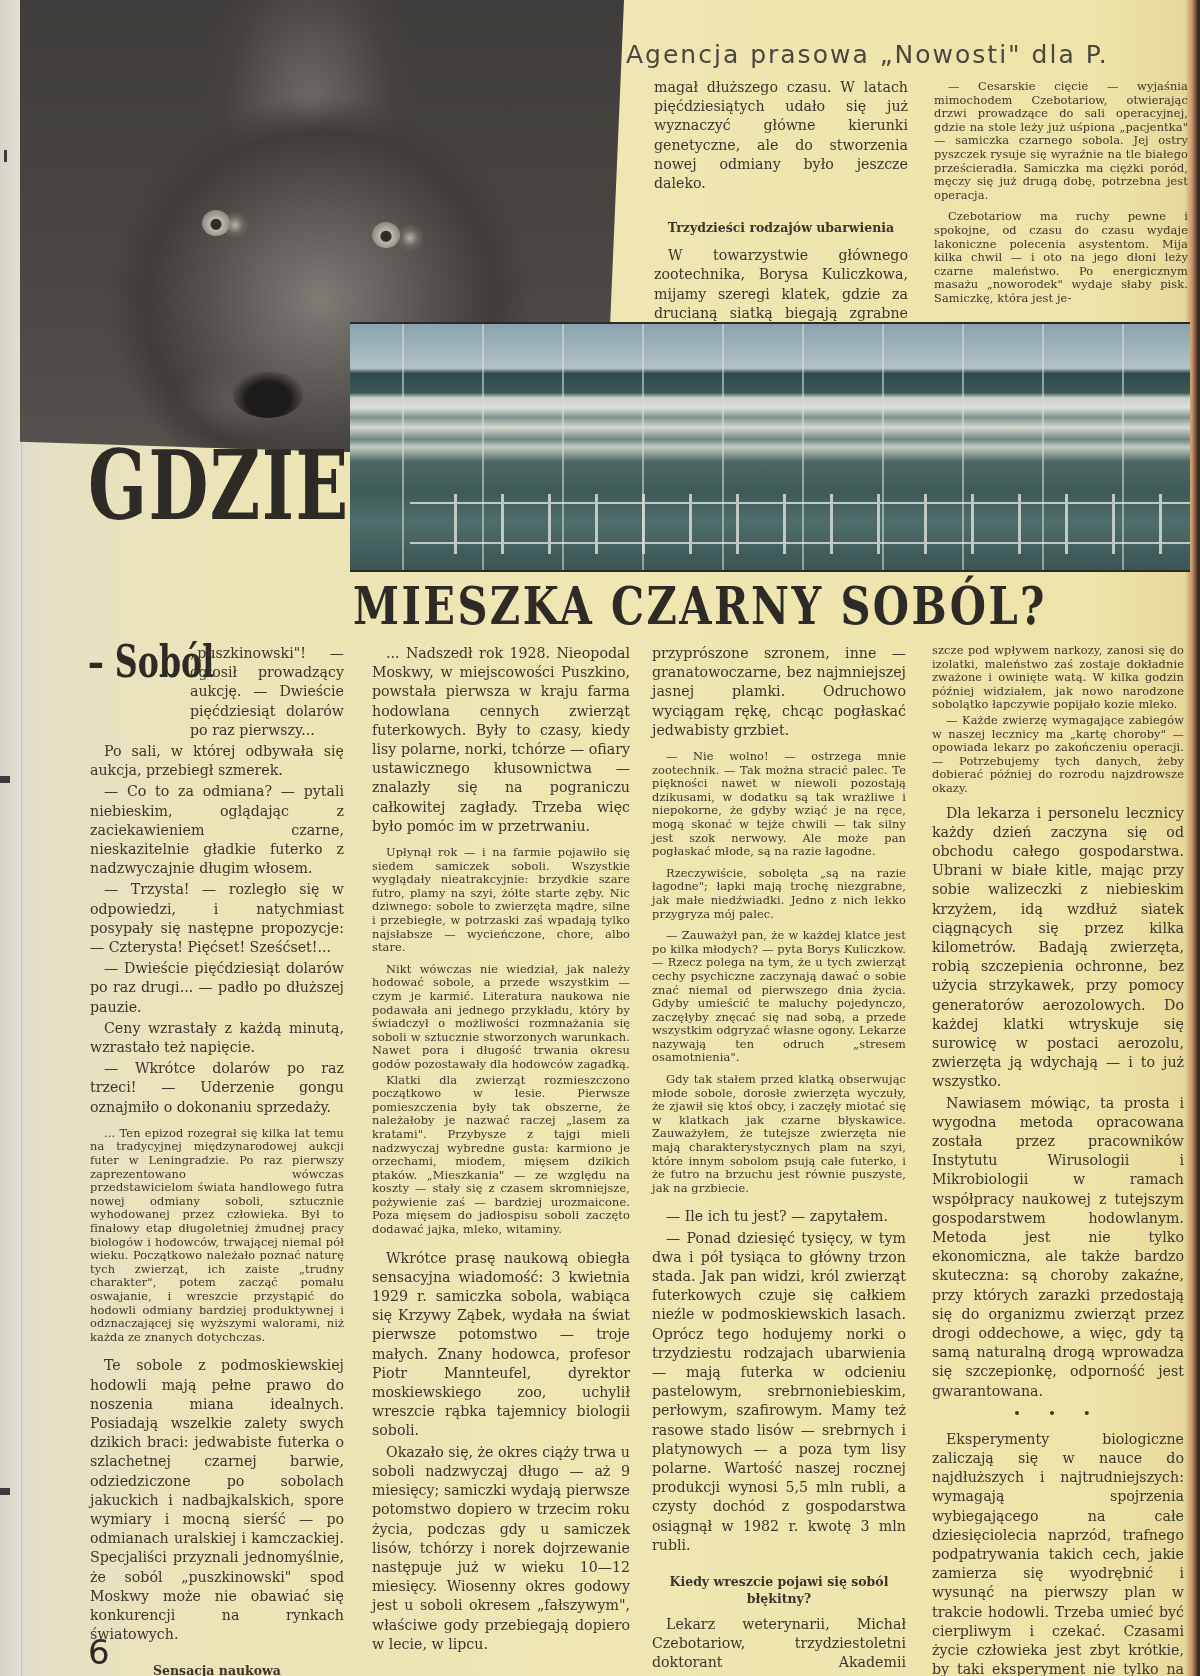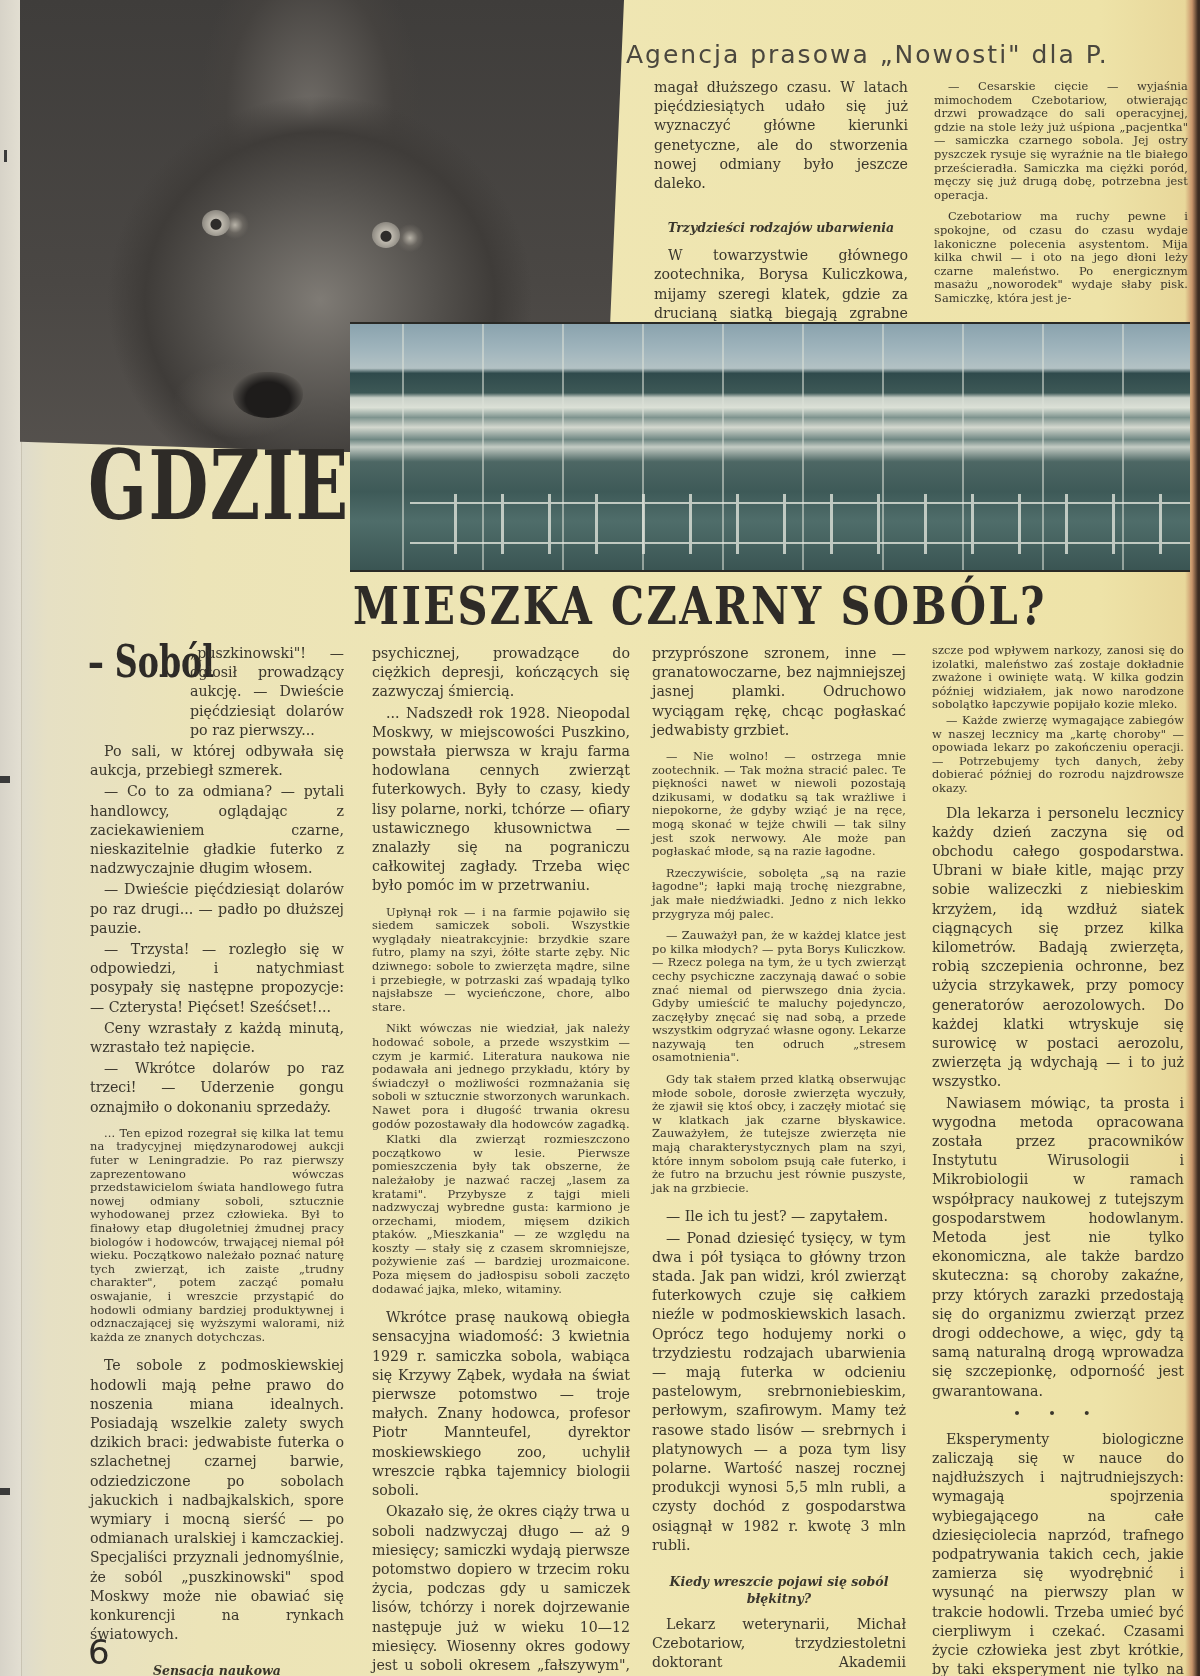--- a/index.html
+++ b/index.html
@@ -45,21 +45,21 @@
     font-family: "DejaVu Sans", "Liberation Sans", sans-serif;
     font-size: 25px; letter-spacing: 2px; color: #4a473e;
     white-space: nowrap; overflow: hidden;
   }
 
   .col { position: absolute; text-align: justify; hyphens: manual; }
   .col p { margin: 2px; }
   .lg { font-size: 14.2px; line-height: 19.2px; }
   .sm { font-size: 11.4px; line-height: 13.6px; font-weight: normal; letter-spacing: .1px; }
   .ind { text-indent: 14px; }
-  .subhead { font-weight: bold; font-size: 12.5px; text-align: center; line-height: 17px; font-style: italic; }
+  .subhead { font-weight: bold; font-size: 12.5px; text-align: center; line-height: 17px; }
   .gap { height: 8px; }
 
   
   .farm-photo {
     position: absolute; left: 350px; top: 322px; width: 840px; height: 250px;
     border-top: 2px solid #2a2a26; border-bottom: 2px solid #2a2a26;
     background:
       repeating-linear-gradient(90deg, transparent 0 52px, rgba(220,225,215,.55) 52px 54px, transparent 54px 80px),
       linear-gradient(180deg,
         #8aa3ae 0%, #9fb4bc 10%, #b3c2c4 18%,
@@ -139,37 +139,36 @@
 </div>
 <div style="position:absolute;left:350px;top:320px;width:240px;height:158px;background:transparent"></div>
 
 <div class="title-gdzie">GDZIE</div>
 <div class="title-main">MIESZKA CZARNY SOBÓL?</div>
 
 <div class="dropcap">– Soból</div>
 <div class="col" style="left:88px;top:642px;width:258px">
   <p class="lg" style="padding-left:100px;font-weight:normal"><span>„puszkinowski"! — ogłosił prowadzący aukcję. — Dwieście pięćdziesiąt dolarów po raz pierwszy...</span></p>
   <p class="lg ind">Po sali, w której odbywała się aukcja, przebiegł szmerek.</p>
-  <p class="lg ind">— Co to za odmiana? — pytali handlowcy, oglądając z zaciekawieniem czarne, nieskazitelnie gładkie futerko z nadzwyczajnie długim włosem.</p>
+  <p class="lg ind">— Co to za odmiana? — pytali niebieskim, oglądając z zaciekawieniem czarne, nieskazitelnie gładkie futerko z nadzwyczajnie długim włosem.</p>
+  <p class="lg ind">— Trzysta! — rozległo się w odpowiedzi, i natychmiast posypały się następne propozycje: — Czterysta! Pięćset! Sześćset!...</p>
   <p class="lg ind">— Dwieście pięćdziesiąt dolarów po raz drugi... — padło po dłuższej pauzie.</p>
-  <p class="lg ind">— Trzysta! — rozległo się w odpowiedzi, i natychmiast posypały się następne propozycje: — Czterysta! Pięćset! Sześćset!...</p>
   <p class="lg ind">Ceny wzrastały z każdą minutą, wzrastało też napięcie.</p>
   <p class="lg ind">— Wkrótce dolarów po raz trzeci! — Uderzenie gongu oznajmiło o dokonaniu sprzedaży.</p>
   <div style="height:6px"></div>
   <p class="sm ind">... Ten epizod rozegrał się kilka lat temu na tradycyjnej międzynarodowej aukcji futer w Leningradzie. Po raz pierwszy zaprezentowano wówczas przedstawicielom świata handlowego futra nowej odmiany soboli, sztucznie wyhodowanej przez człowieka. Był to finałowy etap długoletniej żmudnej pracy biologów i hodowców, trwającej niemal pół wieku. Początkowo należało poznać naturę tych zwierząt, ich zaiste „trudny charakter", potem zacząć pomału oswajanie, i wreszcie przystąpić do hodowli odmiany bardziej produktywnej i odznaczającej się wyższymi walorami, niż każda ze znanych dotychczas.</p>
   <div class="gap"></div>
   <p class="lg ind">Te sobole z podmoskiewskiej hodowli mają pełne prawo do noszenia miana idealnych. Posiadają wszelkie zalety swych dzikich braci: jedwabiste futerka o szlachetnej czarnej barwie, odziedziczone po sobolach jakuckich i nadbajkalskich, spore wymiary i mocną sierść — po odmianach uralskiej i kamczackiej. Specjaliści przyznali jednomyślnie, że soból „puszkinowski" spod Moskwy może nie obawiać się konkurencji na rynkach światowych.</p>
   <div style="height:14px"></div>
   <p class="subhead">Sensacja naukowa</p>
   <div style="height:6px"></div>
   <p class="lg ind">Nie rozmnażają się w niewoli — ta kategoryczna opinia o sobolach obowiązywała przez wiele stuleci. Jeszcze w XVI w. kupcy syberyjscy próbowali oswajać te przebiegłe, inteligentne, drapieżne zwierzątka, ale nie powiodła się żadna z prób. Wrażliwe zwierzęta nie przyjmowały pokarmu z rąk człowieka, następowało u nich gwałtowne zachwianie równowagi</p>
 </div>
 
 <div class="col" style="left:370px;top:642px;width:262px">
-  <p class="lg">psychicznej, prowadzące do ciężkich depresji, kończących się zazwyczaj śmiercią.</p>
   <p class="lg ind">... Nadszedł rok 1928. Nieopodal Moskwy, w miejscowości Puszkino, powstała pierwsza w kraju farma hodowlana cennych zwierząt futerkowych. Były to czasy, kiedy lisy polarne, norki, tchórze — ofiary ustawicznego kłusownictwa — znalazły się na pograniczu całkowitej zagłady. Trzeba więc było pomóc im w przetrwaniu.</p>
   <div style="height:6px"></div>
   <p class="sm ind">Upłynął rok — i na farmie pojawiło się siedem samiczek soboli. Wszystkie wyglądały nieatrakcyjnie: brzydkie szare futro, plamy na szyi, żółte starte zęby. Nic dziwnego: sobole to zwierzęta mądre, silne i przebiegłe, w potrzaski zaś wpadają tylko najsłabsze — wycieńczone, chore, albo stare.</p>
   <div style="height:4px"></div>
   <p class="sm ind">Nikt wówczas nie wiedział, jak należy hodować sobole, a przede wszystkim — czym je karmić. Literatura naukowa nie podawała ani jednego przykładu, który by świadczył o możliwości rozmnażania się soboli w sztucznie stworzonych warunkach. Nawet pora i długość trwania okresu godów pozostawały dla hodowców zagadką.</p>
   <p class="sm ind">Klatki dla zwierząt rozmieszczono początkowo w lesie. Pierwsze pomieszczenia były tak obszerne, że należałoby je nazwać raczej „lasem za kratami". Przybysze z tajgi mieli nadzwyczaj wybredne gusta: karmiono je orzechami, miodem, mięsem dzikich ptaków. „Mieszkania" — ze względu na koszty — stały się z czasem skromniejsze, pożywienie zaś — bardziej urozmaicone. Poza mięsem do jadłospisu soboli zaczęto dodawać jajka, mleko, witaminy.</p>
   <div class="gap"></div>
   <p class="lg ind">Wkrótce prasę naukową obiegła sensacyjna wiadomość: 3 kwietnia 1929 r. samiczka sobola, wabiąca się Krzywy Ząbek, wydała na świat pierwsze potomstwo — troje małych. Znany hodowca, profesor Piotr Mannteufel, dyrektor moskiewskiego zoo, uchylił wreszcie rąbka tajemnicy biologii soboli.</p>
   <p class="lg ind">Okazało się, że okres ciąży trwa u soboli nadzwyczaj długo — aż 9 miesięcy; samiczki wydają pierwsze potomstwo dopiero w trzecim roku życia, podczas gdy u samiczek lisów, tchórzy i norek dojrzewanie następuje już w wieku 10—12 miesięcy. Wiosenny okres godowy jest u soboli okresem „fałszywym", właściwe gody przebiegają dopiero w lecie, w lipcu.</p>
 

